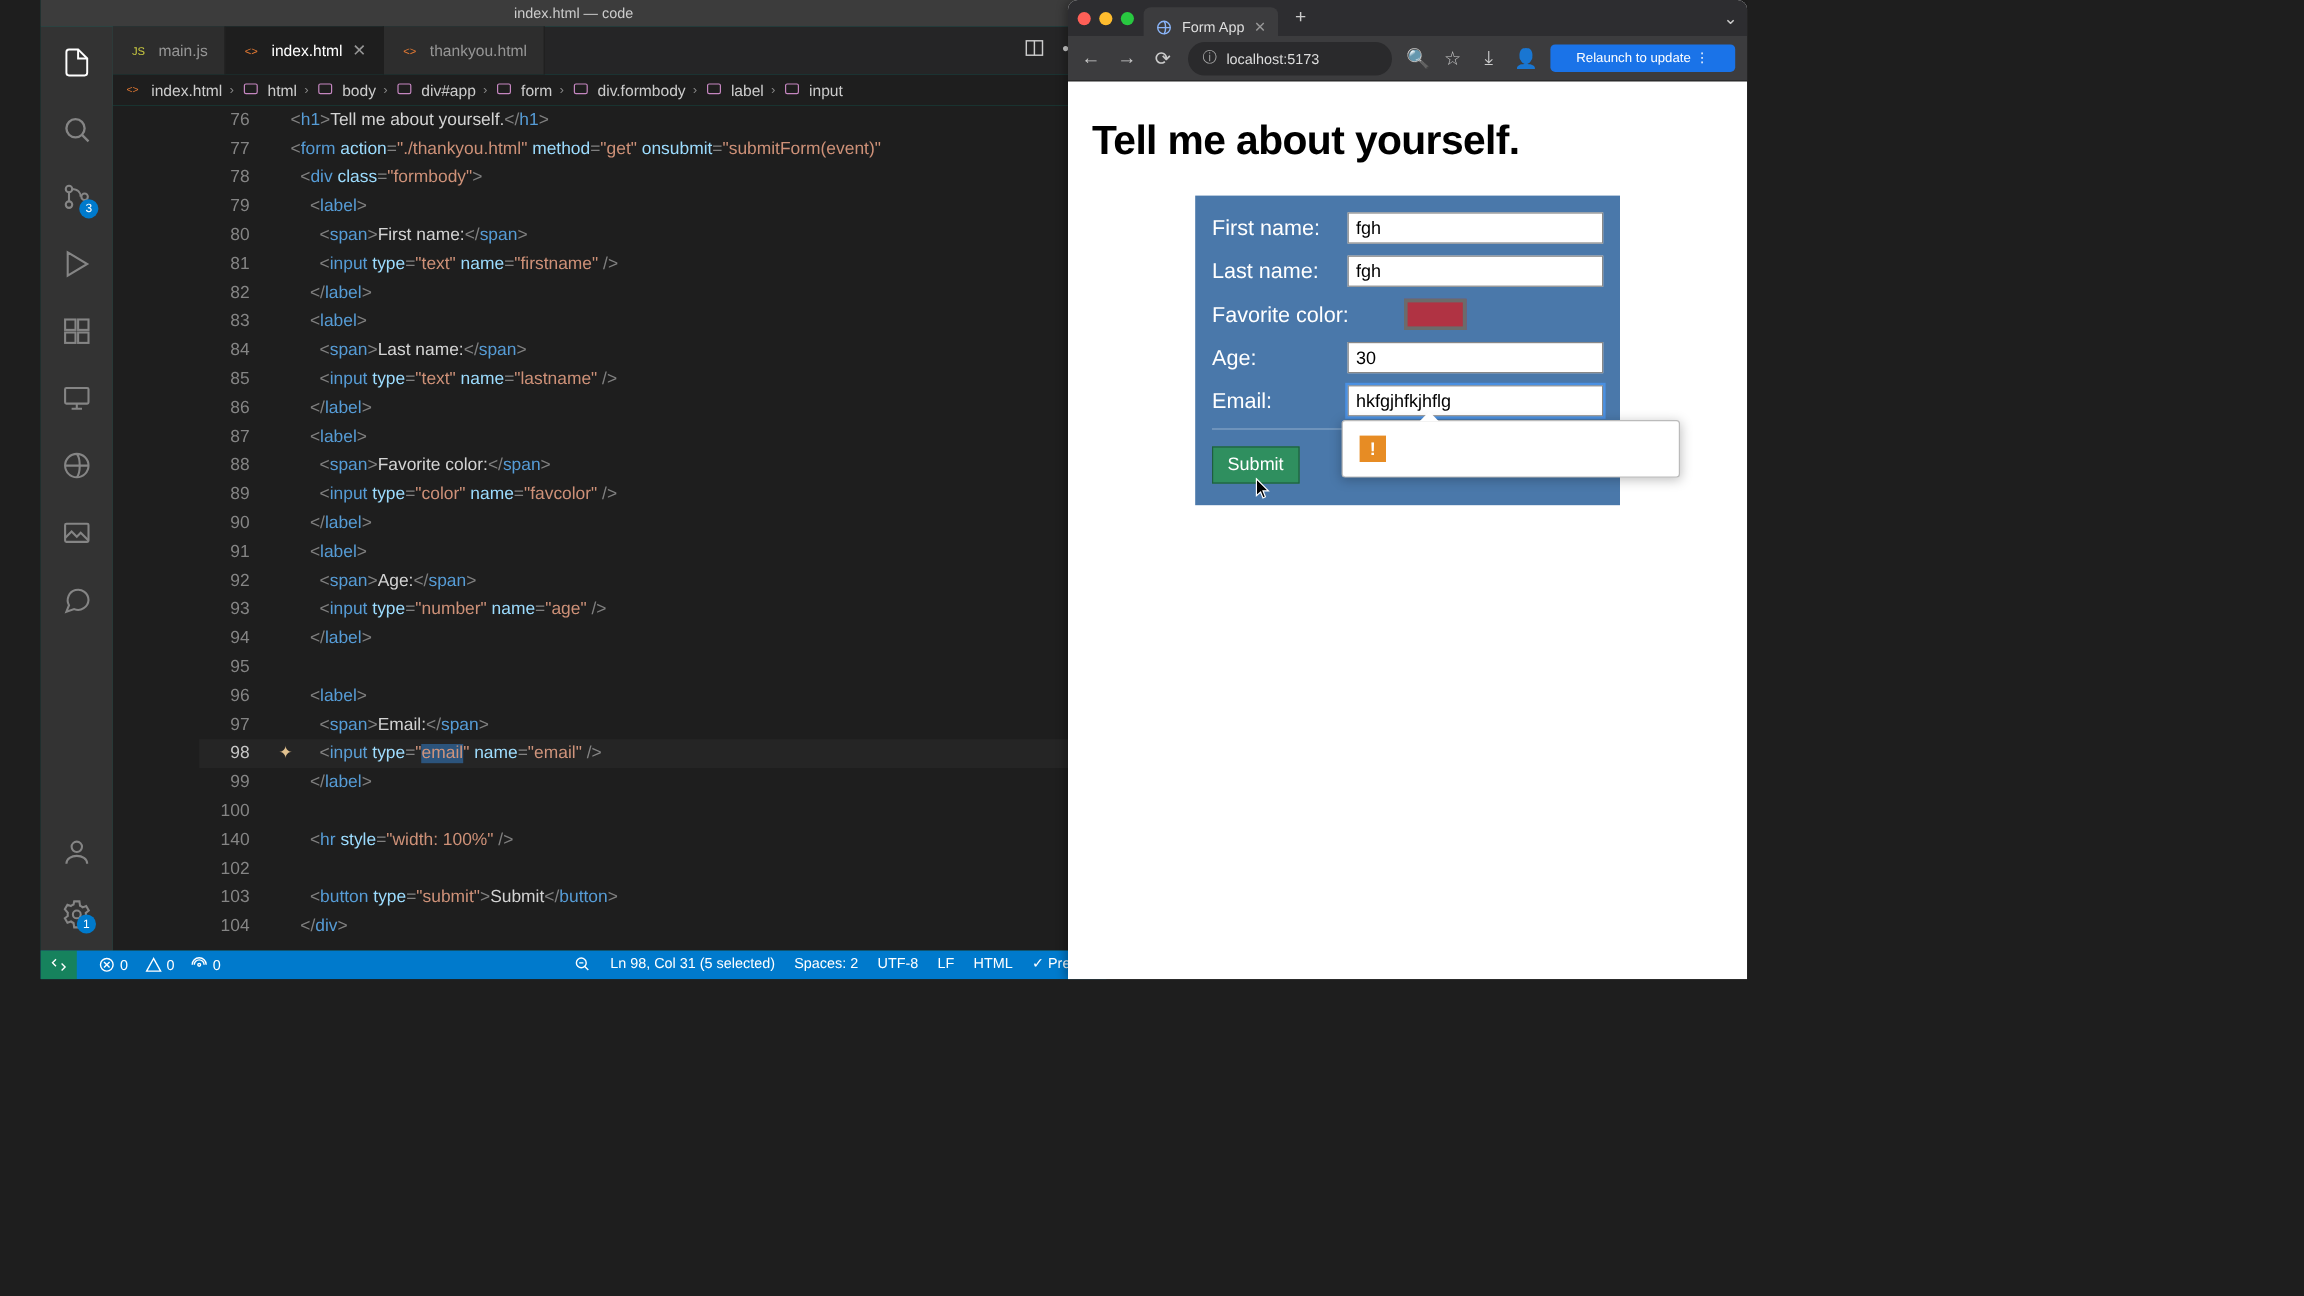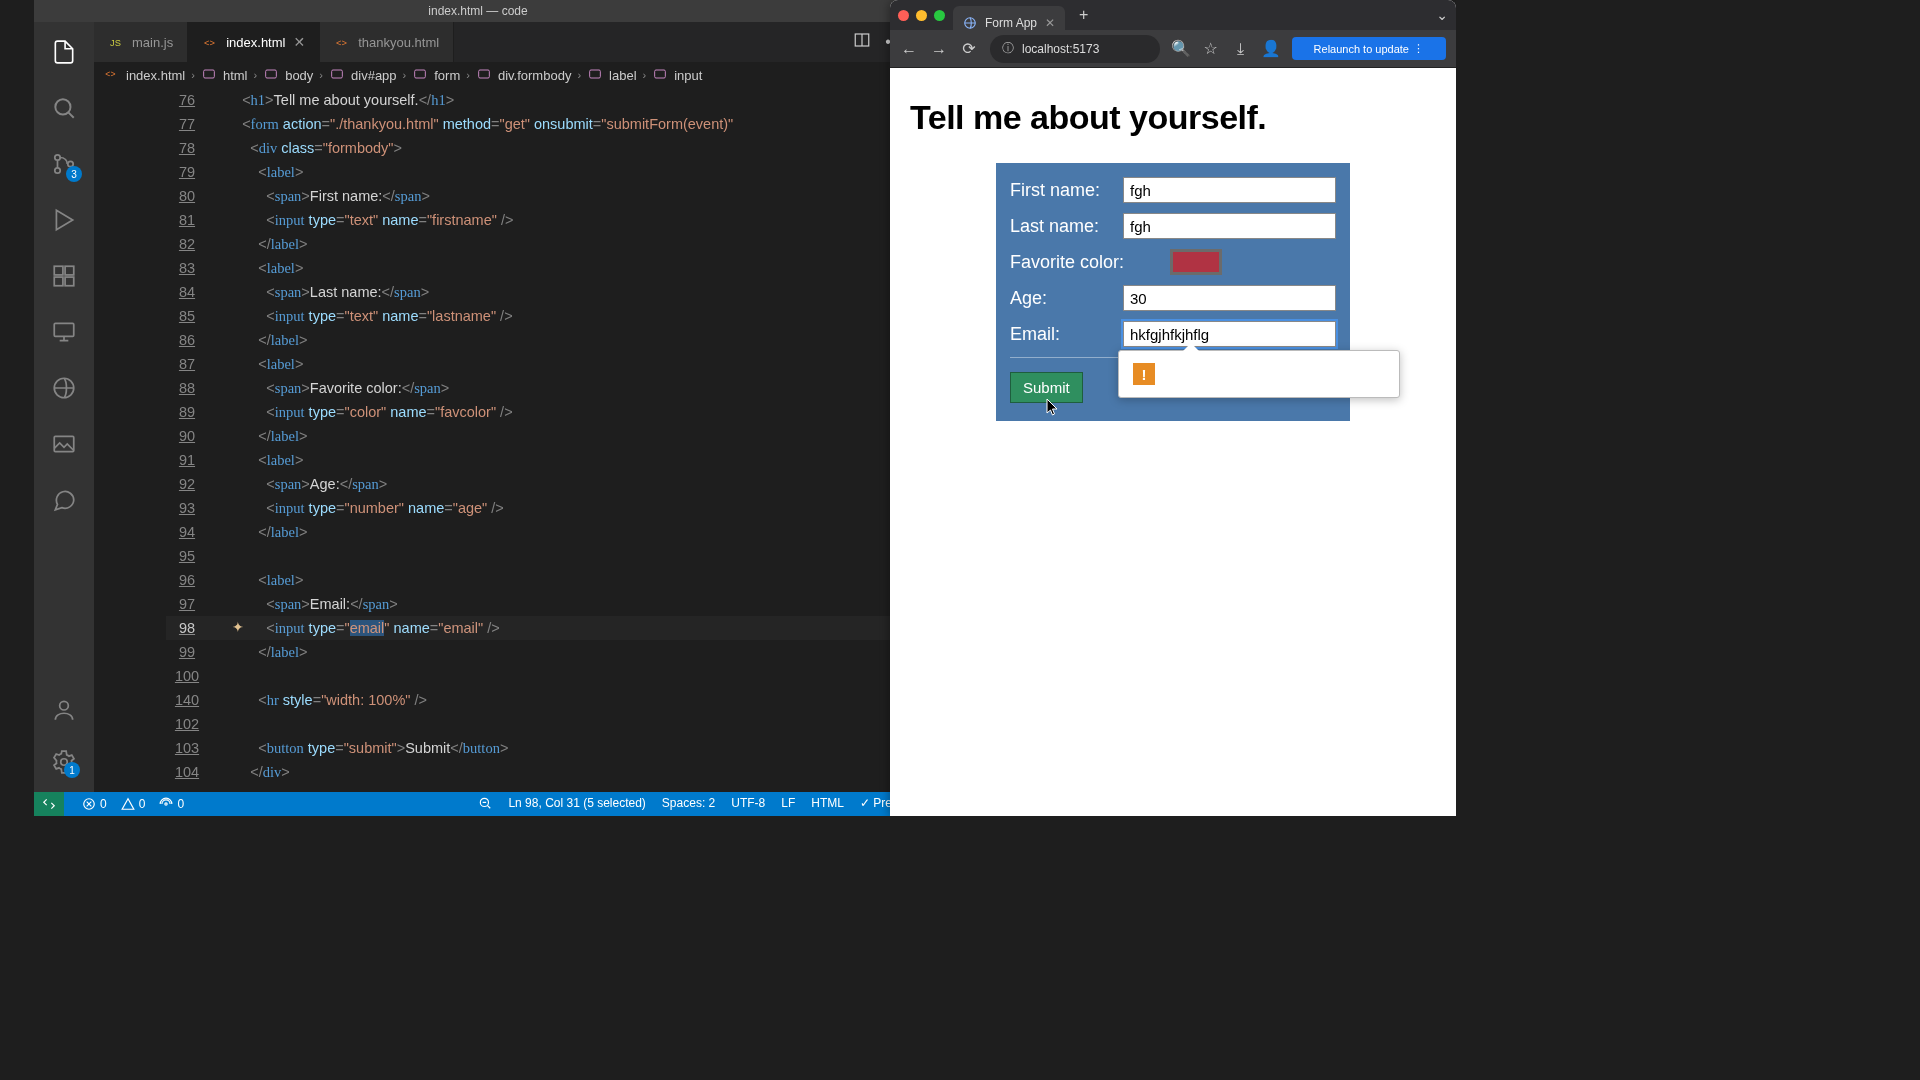--- a/index.html
+++ b/index.html
@@ -23,29 +23,29 @@
 .tab .fico { width:16px; height:16px; }
 .tab .close { color:#969696; font-size:14px; }
 .tabs-right { margin-left:auto; display:flex; align-items:center; gap:14px; padding:0 14px; color:#ccc; }
 
 .breadcrumbs { height:26px; background:#1e1e1e; display:flex; align-items:center; gap:6px; padding:0 10px; color:#ccc; font-size:13px; overflow:hidden; white-space:nowrap; }
 .breadcrumbs .chev { color:#888; font-size:11px; }
 .breadcrumbs .bico { width:16px; height:16px; flex-shrink:0; }
 
 .code-area { flex:1; display:flex; background:#1e1e1e; font-family:Menlo,Consolas,monospace; font-size:14.5px; overflow:hidden; position:relative; }
 .gutter-fold { width:72px; }
-.linenums { width:60px; color:#858585; text-align:center; padding-right:18px;text-decoration:underline; }
+.linenums { width:60px; color:#858585; text-align:right; padding-right:18px; }
 .linenums div, .codecol div.line { height:24px; line-height:24px; }
 .codecol { flex:1; color:#d4d4d4; white-space:pre; position:relative; }
 .hlcur { position:absolute; left:72px; right:0; height:24px; background:rgba(255,255,255,.03); pointer-events:none; }
 .spark { position:absolute; left:138px; top:calc(24px*22 + 3px); color:#e2c08d; font-size:14px; }
 
 
 .pun { color:#808080; }
-.tagn { color:#569cd6;font-family:Liberation Serif, serif; }
+.tagn { color:#569cd6; }
 .attr { color:#9cdcfe; }
 .str { color:#ce9178; }
 .txt { color:#d4d4d4; }
 .sel { background:#264f78; }
 
 .statusbar { height:24px; background:#007acc; color:#fff; font-size:12px; display:flex; align-items:center; padding:0 10px; gap:14px; }
 .statusbar .sitem { display:flex; align-items:center; gap:4px; }
 .statusbar .right { margin-left:auto; display:flex; gap:16px; }
 .statusbar .remote { background:#16825d; height:24px; display:flex; align-items:center; padding:0 8px; margin-left:-10px; margin-right:4px; }
 

